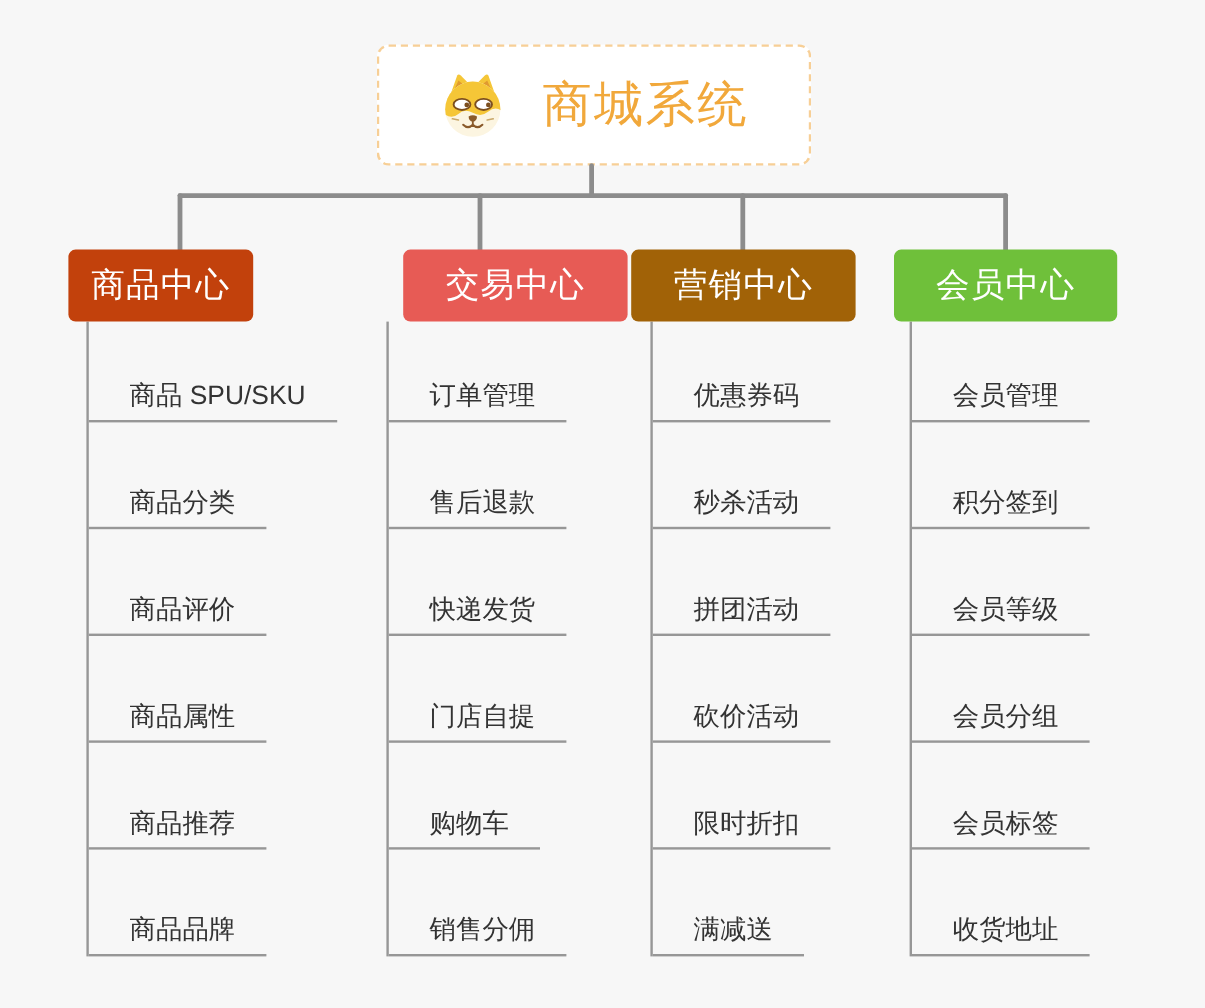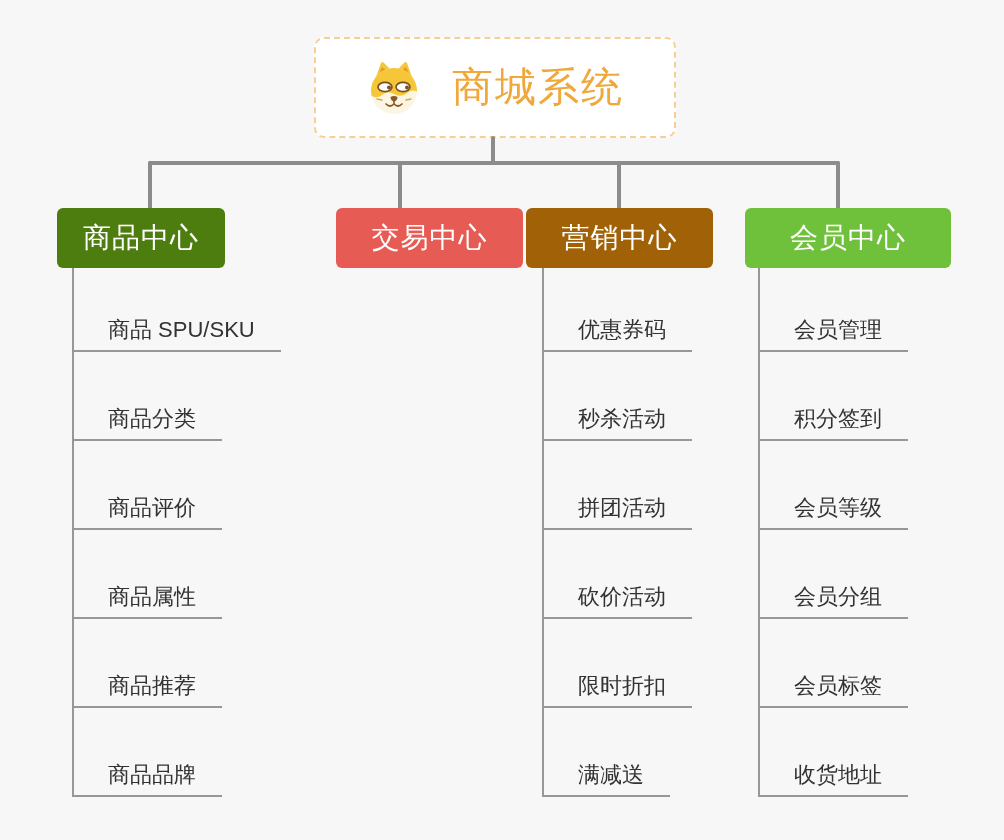--- a/index.html
+++ b/index.html
@@ -113,34 +113,42 @@
     <span class="root-title">商城系统</span>
   </div>
 
   <div class="conn v" style="left:491px; top:136px; height:29px;"></div>
   <div class="conn h" style="left:148px; top:161px; width:692px;"></div>
   <div class="conn v" style="left:148px; top:161px; height:49px;"></div>
   <div class="conn v" style="left:398px; top:161px; height:49px;"></div>
   <div class="conn v" style="left:617px; top:161px; height:49px;"></div>
   <div class="conn v" style="left:836px; top:161px; height:49px;"></div>
 
-  <div class="branch-box" style="left: 57px; width: 168px; background-color: #4d7c0f;">商品中心</div>
+  <div class="branch-box" style="left: 57px; width: 154px; background-color: #c2410c;">商品中心</div>
   <div class="branch-box" style="left: 307px; width: 187px; background-color: rgb(231, 91, 85); margin-left: 29px;">交易中心</div>
   <div class="branch-box" style="left: 526px; width: 187px; background-color: #a16207;">营销中心</div>
-  <div class="branch-box" style="left: 745px; width: 206px; background-color: rgb(111, 192, 58);">会员中心</div>
+  <div class="branch-box" style="left: 745px; width: 186px; background-color: rgb(111, 192, 58);">会员中心</div>
 
   <div class="col" style="left:72px;">
     <div class="leaf">商品 SPU/SKU</div>
     <div class="leaf">商品分类</div>
     <div class="leaf">商品评价</div>
     <div class="leaf">商品属性</div>
     <div class="leaf">商品推荐</div>
     <div class="leaf">商品品牌</div>
   </div>
 
+  <div class="col" style="left:322px;">
+    <div class="leaf">订单管理</div>
+    <div class="leaf">售后退款</div>
+    <div class="leaf">快递发货</div>
+    <div class="leaf">门店自提</div>
+    <div class="leaf">购物车</div>
+    <div class="leaf">销售分佣</div>
+  </div>
 
   <div class="col" style="left:542px;">
     <div class="leaf">优惠券码</div>
     <div class="leaf">秒杀活动</div>
     <div class="leaf">拼团活动</div>
     <div class="leaf">砍价活动</div>
     <div class="leaf">限时折扣</div>
     <div class="leaf">满减送</div>
   </div>
 

